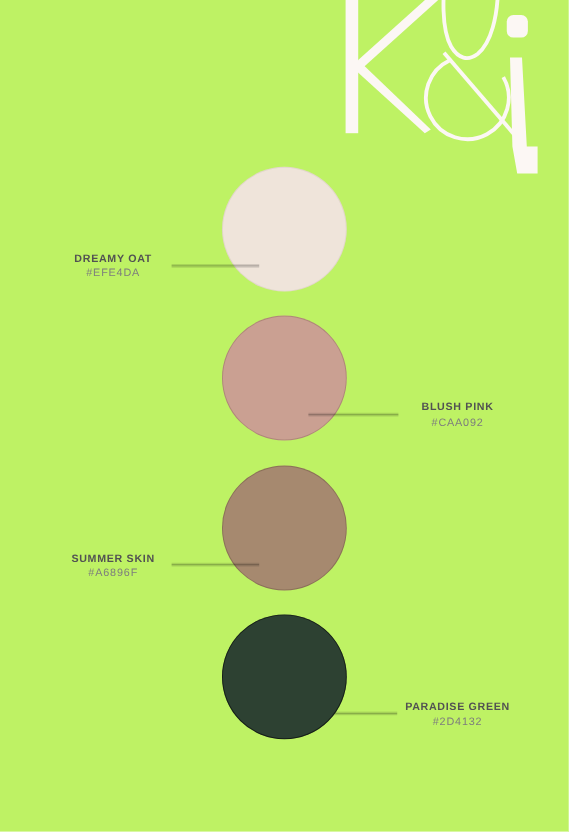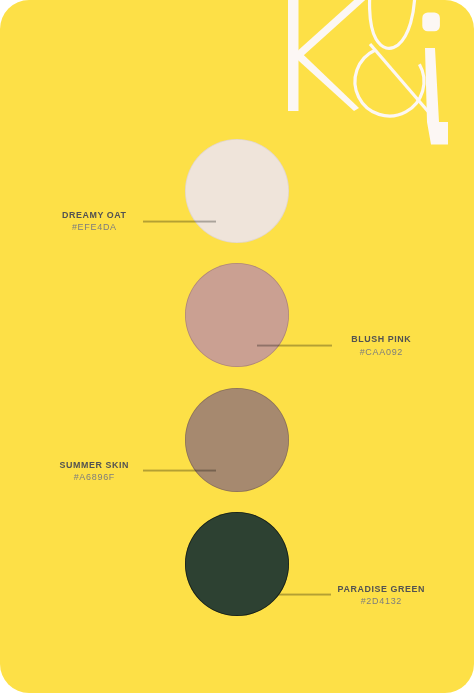--- a/index.html
+++ b/index.html
@@ -30,21 +30,21 @@
     line-height:12.3px;display:block;text-indent:0.7px;
   }
   #lb1{left:-26px;top:209.0px;}
   #lb2{left:261px;top:333.4px;}
   #lb3{left:-26px;top:459.2px;}
   #lb4{left:261px;top:582.6px;}
 </style>
 </head>
 <body>
 
-<div class="stage" style="background-color: #fde047; border-radius: 29px;">
+<div class="stage" style="background-color: #bef264;">
 
   <svg class="watermark" viewBox="280 -30 200 180">
     <g>
       <rect x="288" y="-30" width="10.5" height="141" fill="#FCF7F4"></rect>
       <path d="M298.5 60 L398.5 -30 L387.5 -30 L298.5 50 Z" fill="#FCF7F4"></path>
       <path d="M298.5 50 L359 108 L354 111 L294 56.5 Z" fill="#FCF7F4"></path>
     </g>
     <g fill="none" stroke-width="3.2" stroke="#FCF7F4">
       <path d="M373 -30 C368 -4 368 25 376 39 C382 49 390 51 398 45 C409 36 415 14 415 -12 C415 -22 414 -27 412 -30"></path>
       <path d="M374.9 50.2 A34.5 34.5 0 1 0 419.4 64.3"></path>

